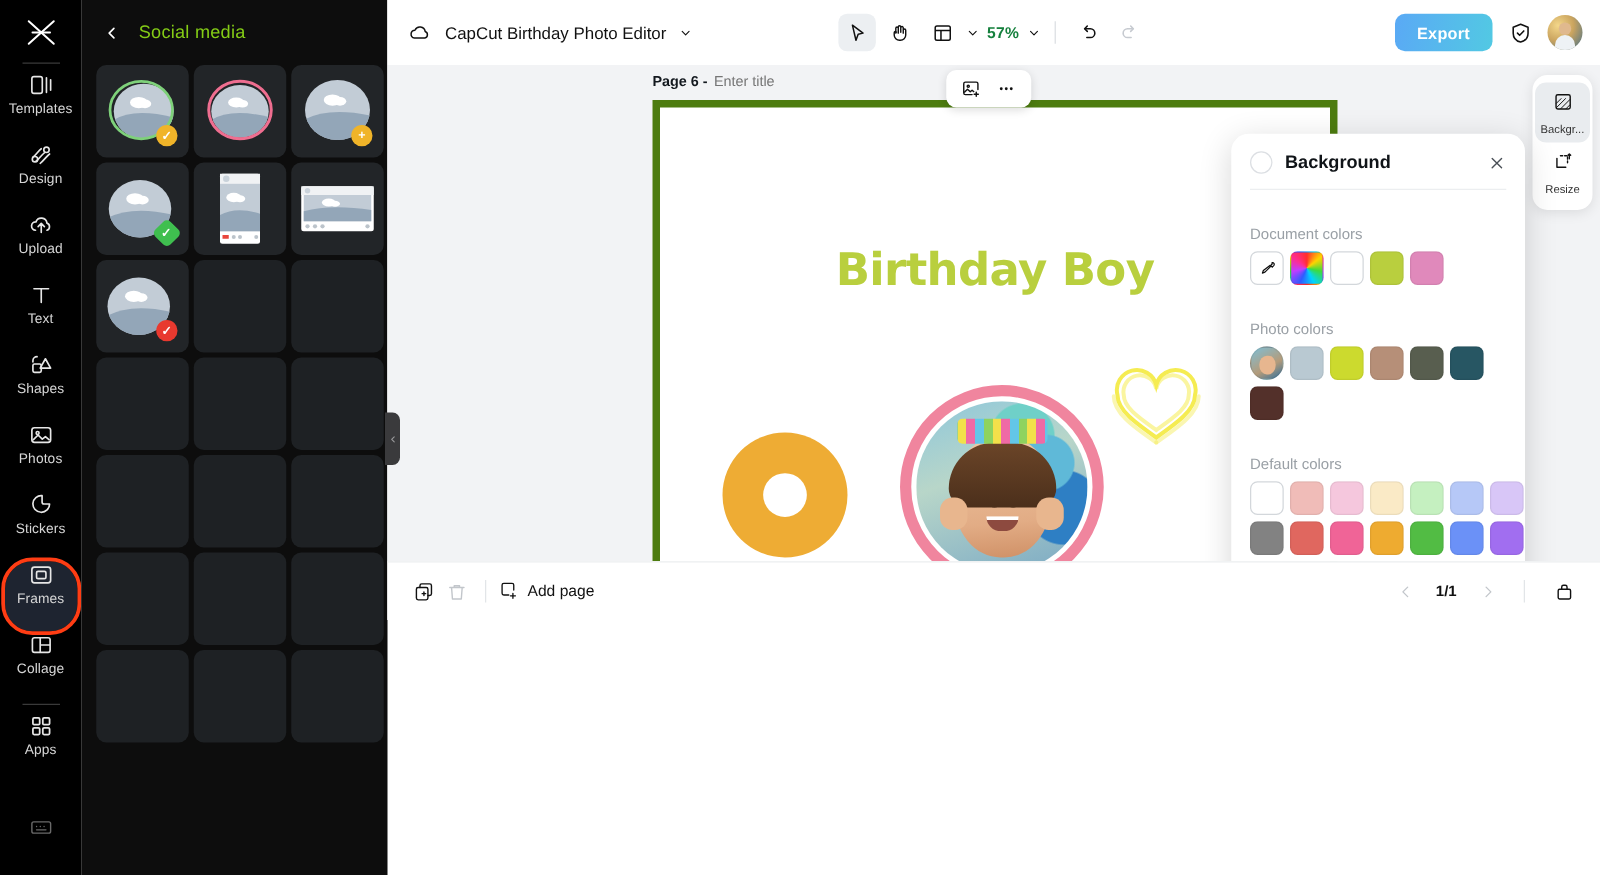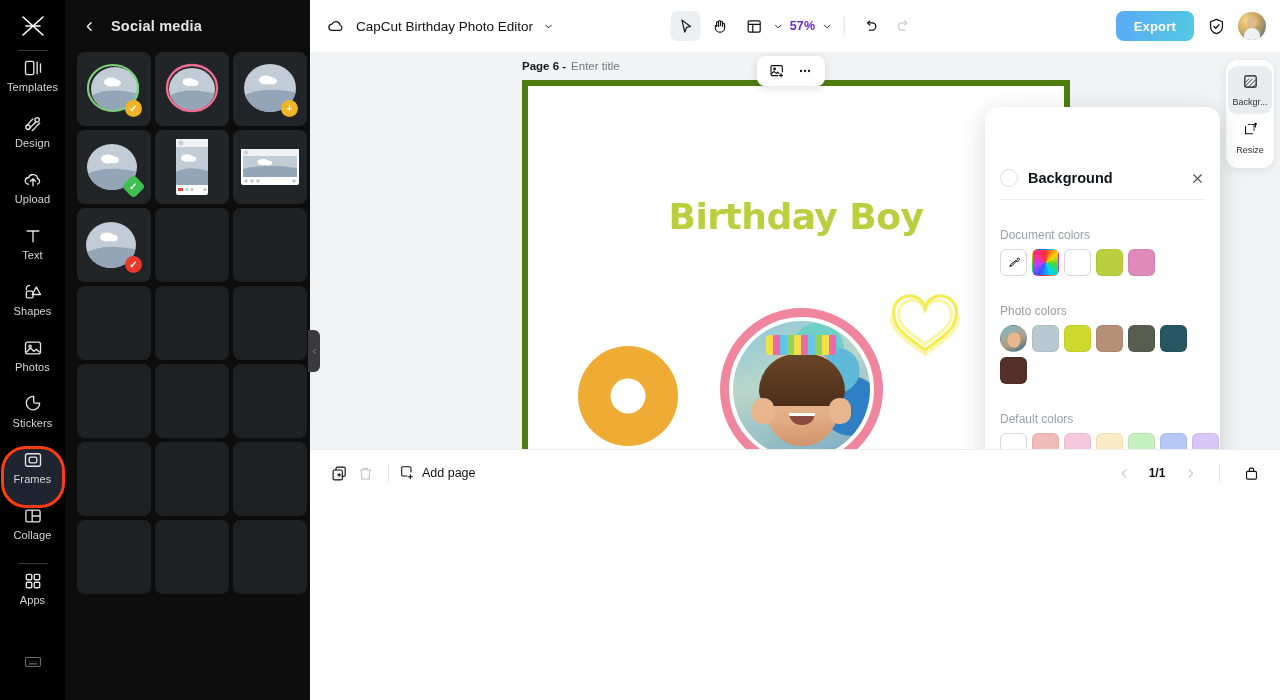--- a/index.html
+++ b/index.html
@@ -40,21 +40,21 @@
   .panel {
     width: 245px; height: 700px; flex: 0 0 245px;
     background: #0d0d0d;
     position: relative;
   }
   .panel-head {
     height: 52px; display: flex; align-items: center; gap: 14px;
     padding: 0 18px; color: #fff;
   }
   .panel-back { color:#fff; display:flex; align-items:center; cursor:pointer; width:14px;}
-  .panel-title { font-size: 14.5px; font-weight: bold; color: #e5e5e5; letter-spacing:.2px;text-align:right;}
+  .panel-title { font-size: 14.5px; font-weight: normal; color: #84cc16; letter-spacing:.2px;text-align:right;}
   .grid {
     display: grid; grid-template-columns: repeat(3, 74px);
     gap: 4px; padding: 0 12px;
   }
   .cell {
     width: 74px; height: 74px; background: #222528; border-radius: 8px;
     position: relative; overflow: hidden; cursor: pointer;
   }
   .cell.empty { background: #1e2124; }
   .badge {
@@ -90,21 +90,21 @@
   .tb-caret { color:#111; display:flex; align-items:center; cursor:pointer;}
   .tb-center {
     position: absolute; left: 50%; transform: translateX(-50%);
     display:flex; align-items:center; gap: 4px;
   }
   .tool-btn {
     width: 30px; height: 30px; border-radius: 7px; border:none; background: transparent;
     display:flex; align-items:center; justify-content:center; cursor: pointer; color:#111;
   }
   .tool-btn.sel { background: #eceff2; }
-  .zoom-val { font-size: 12.5px; color:#6d28d9; font-weight:bold; padding: 0 2px; letter-spacing: .2px;}
+  .zoom-val { font-size: 12.5px; color:#15803d; font-weight:bold; padding: 0 2px; letter-spacing: .2px;}
   .tb-sep { width:1px; height:18px; background:#dcdfe3; margin: 0 7px; }
   .tb-right { margin-left: auto; display:flex; align-items:center; gap: 10px; padding-left: 20px; }
   .export-btn {
     height: 30px; padding: 0 18px; border-radius: 8px; border: none; cursor: pointer;
     background: linear-gradient(100deg,#5aa9f5 0%, #52c9e3 100%);
     color: #fff; font-size: 13px; font-weight: bold; letter-spacing:.2px;
     font-family: "Liberation Sans", sans-serif;
   }
   .shield-btn { width: 24px; height: 24px; display:flex; align-items:center; justify-content:center; cursor:pointer; color:#111;}
   .avatar {
@@ -222,21 +222,21 @@
   }
   .rr-item.active { background:#e9ecef; }
   .rr-lbl { font-size: 9px; color:#333; line-height:1; }
 
   
   .bg-panel {
     position: absolute; right: 60px; top: 55px; width: 235px;
     background: #fff; border-radius: 14px; box-shadow: 0 6px 26px rgba(0,0,0,.16);
     padding: 14px 15px 16px; z-index: 18;
   }
-  .bg-head { display:flex; align-items:center; gap: 10px; padding-bottom: 12px; border-bottom:1px solid #eceef0;margin-top:48px;}
+  .bg-head { display:flex; align-items:center; gap: 10px; padding-bottom: 12px; border-bottom:1px solid #eceef0;}
   .bg-dot { width: 18px; height: 18px; border-radius:50%; border:1px solid #dcdfe3; background:#fff; flex:0 0 18px;}
   .bg-title { font-size: 14.5px; font-weight:bold; color:#101418; flex:1 1 auto;}
   .bg-close { cursor:pointer; color:#4b5158; display:flex; }
   .sec-lbl { font-size: 12px; color:#9aa0a6; margin: 28px 0 7px; }
   .sw-row { display:flex; gap: 5px; flex-wrap: wrap; }
   .sw {
     width: 27px; height: 27px; border-radius: 6px; cursor:pointer; flex:0 0 27px;
     border: 1px solid rgba(0,0,0,.06);
   }
   .sw.outline { border:1px solid #d3d7db; background:#fff; display:flex;align-items:center;justify-content:center;}

